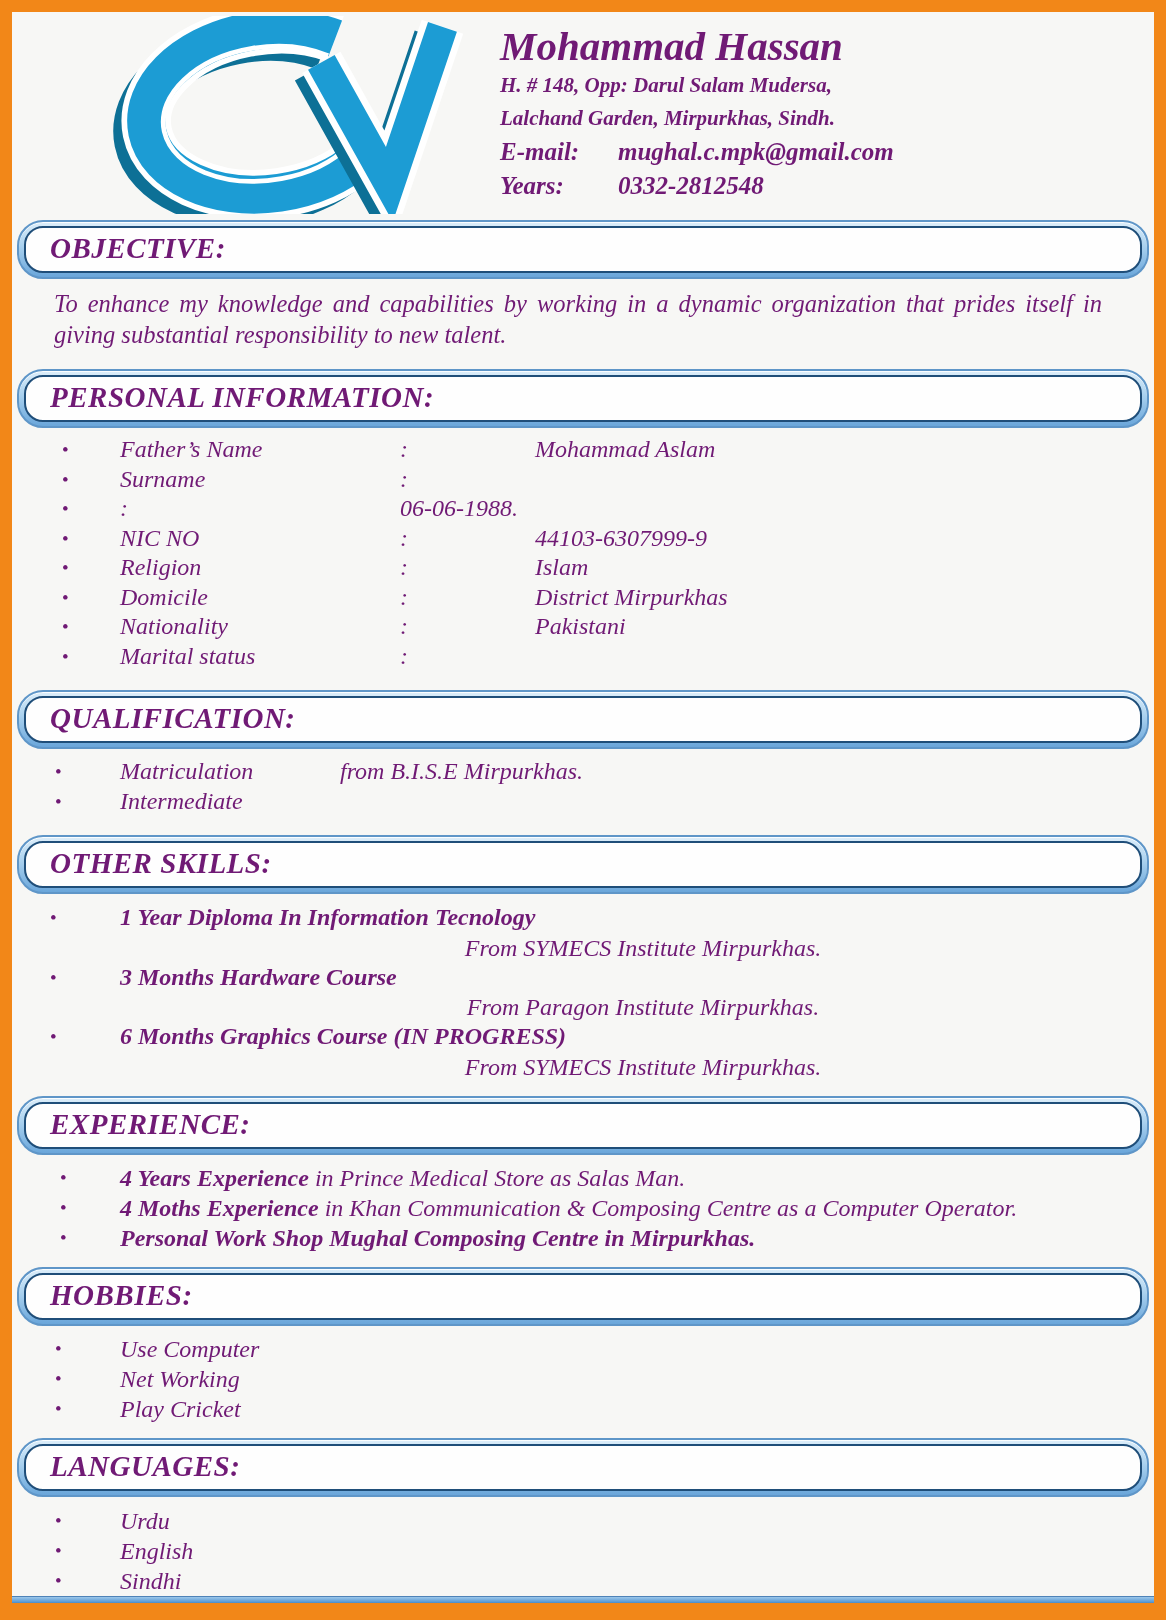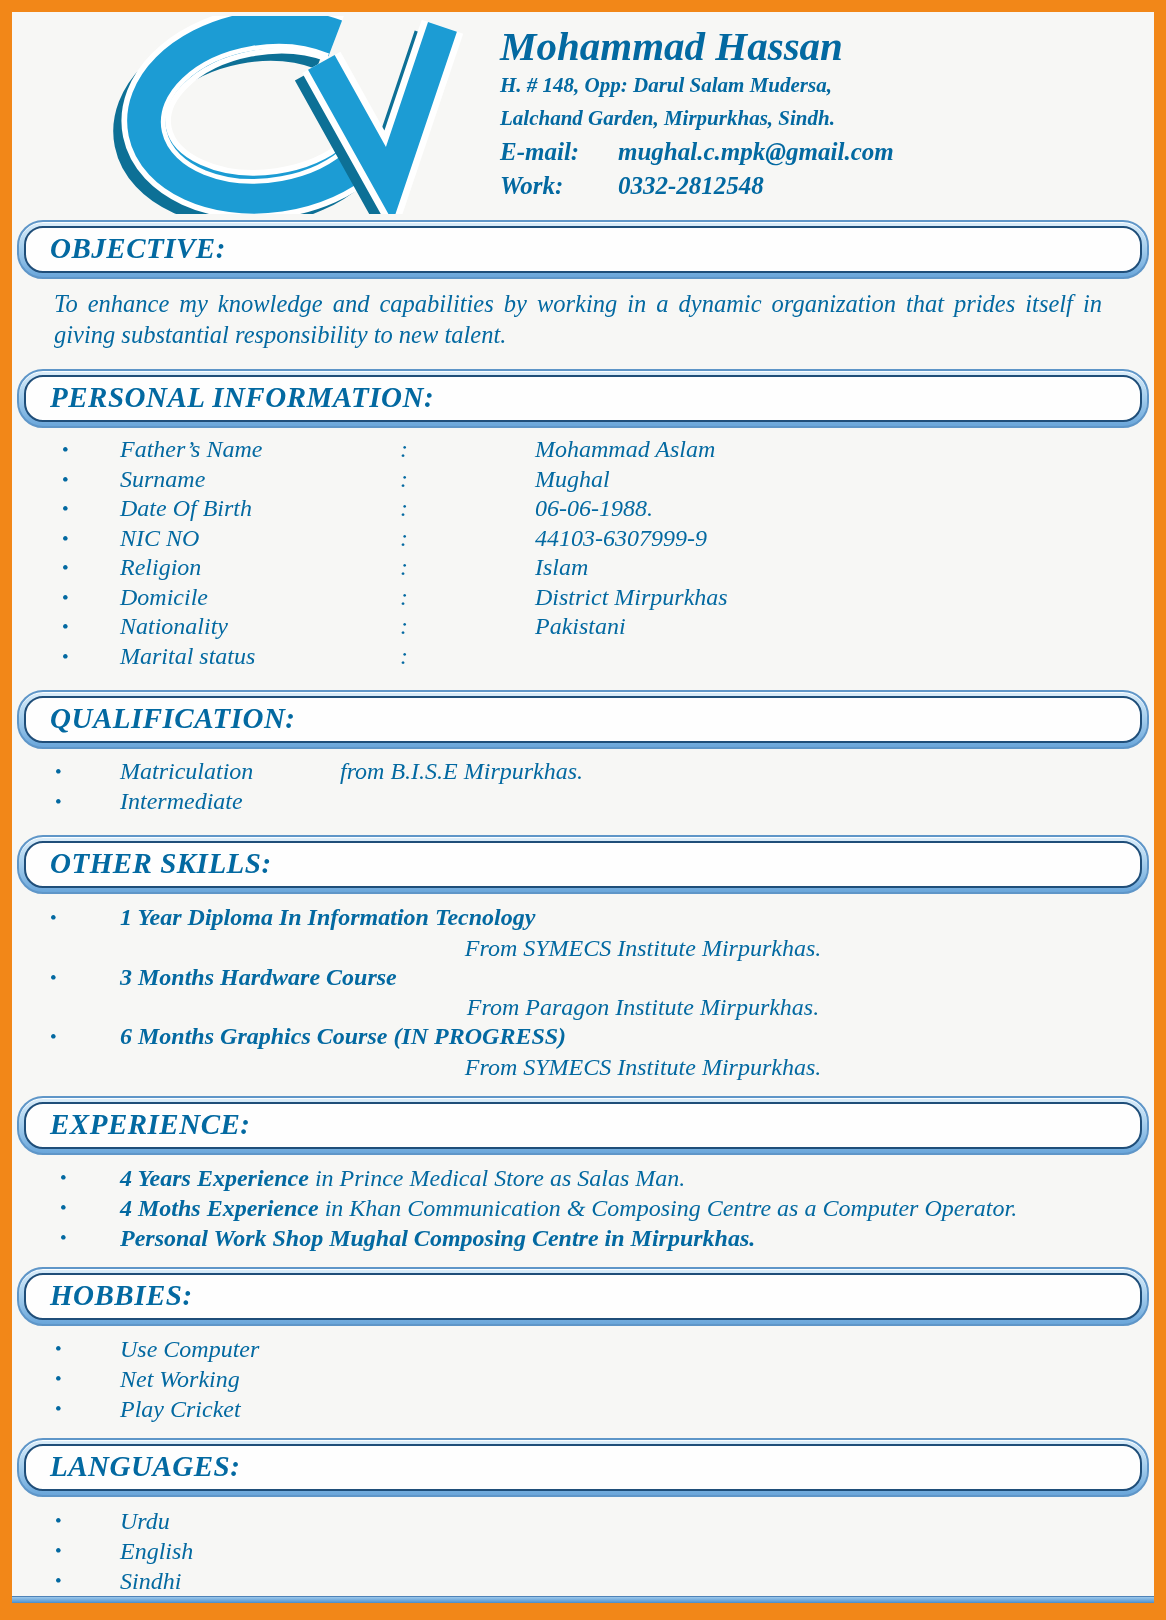--- a/index.html
+++ b/index.html
@@ -1,21 +1,21 @@
 <!DOCTYPE html>
 <html><head>
 <meta charset="utf-8">
 <style>
   html,body { margin:0; padding:0; background:#fff; }
   .page {
     width:1166px; height:1620px; box-sizing:border-box;
     border:12px solid #F28718; border-bottom-width:17px;
     background:#f7f7f5;
     display:flex; flex-direction:column; overflow:hidden;
-    font-family:"Liberation Serif", serif; color:#0369a1;
+    font-family:"Liberation Serif", serif; color:#701a75;
   }
 
   
   .header-row { display:flex; flex:0 0 auto; height:204px; padding:4px 18px 0 26px; }
   .logo-wrap { width:436px; flex:0 0 auto; position:relative; }
   .contact { margin-left:26px; padding-top:8px; font-style:italic; font-weight:bold; }
   .name { font-size:41px; line-height:1.1; font-weight:bold; font-style:italic; }
   .addr { font-size:21px; line-height:33px; }
   .contact-grid { display:grid; grid-template-columns:118px auto; font-size:25px; line-height:34px; }
 
@@ -86,21 +86,21 @@
         </g>
       </svg>
     </div>
     <div class="contact">
       <div class="name">Mohammad Hassan</div>
       <div class="addr">H. # 148, Opp: Darul Salam Mudersa,</div>
       <div class="addr">Lalchand Garden, Mirpurkhas, Sindh.</div>
       <div class="contact-grid">
         <span>E-mail:</span>
         <span>mughal.c.mpk@gmail.com</span>
-        <span>Work:</span>
+        <span>Years:</span>
         <span>0332-2812548</span>
       </div>
     </div>
   </div>
 
   <div class="bar">
     <div class="bar-inner"><span class="bar-title">OBJECTIVE:</span></div>
   </div>
   <div class="objective-body">To enhance my knowledge and capabilities by working in a dynamic organization that prides itself in giving substantial responsibility to new talent.</div>
 
@@ -113,25 +113,23 @@
     <div class="pi-row">
       <span class="bullet">•</span>
       <span>Father’s Name</span>
       <span>:</span>
       <span>Mohammad Aslam</span>
     </div>
     <div class="pi-row">
       <span class="bullet">•</span>
       <span>Surname</span>
       <span>:</span>
-      <span>Mughal</span>
-    </div>
-    <div class="pi-row">
-      <span class="bullet">•</span>
-      <span>Date Of Birth</span>
+    </div>
+    <div class="pi-row">
+      <span class="bullet">•</span>
       <span>:</span>
       <span>06-06-1988.</span>
     </div>
     <div class="pi-row">
       <span class="bullet">•</span>
       <span>NIC NO</span>
       <span>:</span>
       <span>44103-6307999-9</span>
     </div>
     <div class="pi-row">

